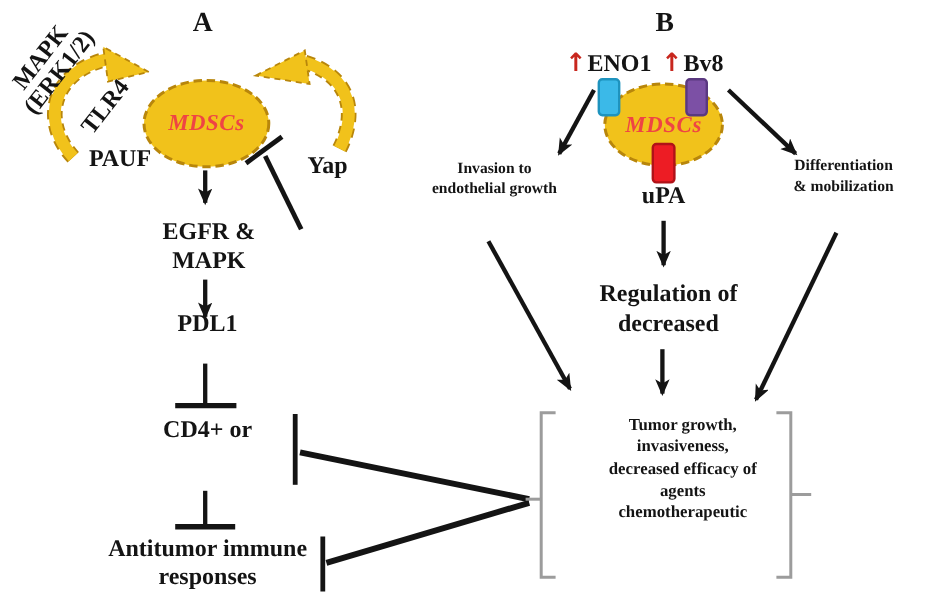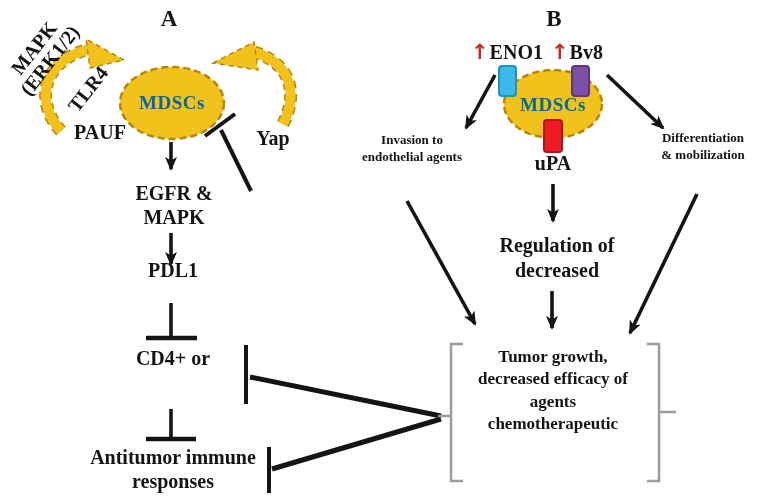--- a/index.html
+++ b/index.html
@@ -7,23 +7,23 @@
     position:relative;width:776px;height:499px;background:#ffffff;overflow:hidden;
     font-family:"Liberation Serif","DejaVu Serif",serif;font-weight:700;color:#141414;
   }
   #connectors{position:absolute;left:0;top:0;pointer-events:none;}
   .lbl{position:absolute;text-align:center;line-height:1.18;white-space:nowrap;}
   .lbl .l{display:block;}
   .panel-letter{font-size:23px;}
   .fs20{font-size:20px;}
   .fs19{font-size:13px;}
   .rot{transform:rotate(-52deg);transform-origin:center center;line-height:1.02;}
-  .mdscs-text{font-size:19px;color:#0369a1;letter-spacing:.5px;}
+  .mdscs-text{font-size:19px;color:#ef4444;letter-spacing:.5px;font-style:italic;}
   .red-up{color:#c8271e;font-size:21px;font-family:"DejaVu Sans",sans-serif;font-weight:700;margin-right:1px;}
-  .tumor{font-size:17px;line-height:1.31;}
+  .tumor{font-size:14px;line-height:1.31;margin-left:16px;}
 </style>
 </head>
 <body>
 
 <div id="canvas">
 
   <svg id="connectors" width="776" height="499" viewBox="0 0 776 499">
     <defs>
       <marker id="ah" markerUnits="userSpaceOnUse" markerWidth="18" markerHeight="16" refX="12" refY="6" orient="auto">
         <path d="M0,0 L14,6 L0,12 L3.5,6 Z" fill="#141414"></path>
@@ -128,33 +128,34 @@
   <div class="lbl fs20" style="left:551px;top:40px;">
     <span class="red-up">↑</span><span>Bv8</span>
   </div>
 
   <div class="lbl mdscs-text" style="left:503px;top:94px;width:100px;">MDSCs</div>
 
   <div class="lbl fs20" style="left:523px;top:152px;width:60px;">uPA</div>
 
   <div class="lbl fs19" style="left:336px;top:132px;width:152px;line-height:1.3;">
     <span class="l">Invasion to</span>
-    <span class="l">endothelial agents</span>
+    <span class="l">endothelial growth</span>
   </div>
 
   <div class="lbl fs19" style="left:628px;top:130px;width:150px;line-height:1.3;">
     <span class="l">Differentiation</span>
     <span class="l">&amp; mobilization</span>
   </div>
 
   <div class="lbl fs20" style="left:492px;top:233px;width:130px;line-height:1.25;">
     <span class="l">Regulation of</span>
     <span class="l">decreased</span>
   </div>
 
   <div class="lbl tumor" style="left:451px;top:346px;width:204px;">
     <span class="l">Tumor growth,</span>
+    <span class="l">invasiveness,</span>
     <span class="l">decreased efficacy of</span>
     <span class="l">agents</span>
     <span class="l">chemotherapeutic</span>
   </div>
 
 </div>
 
 </body></html>

